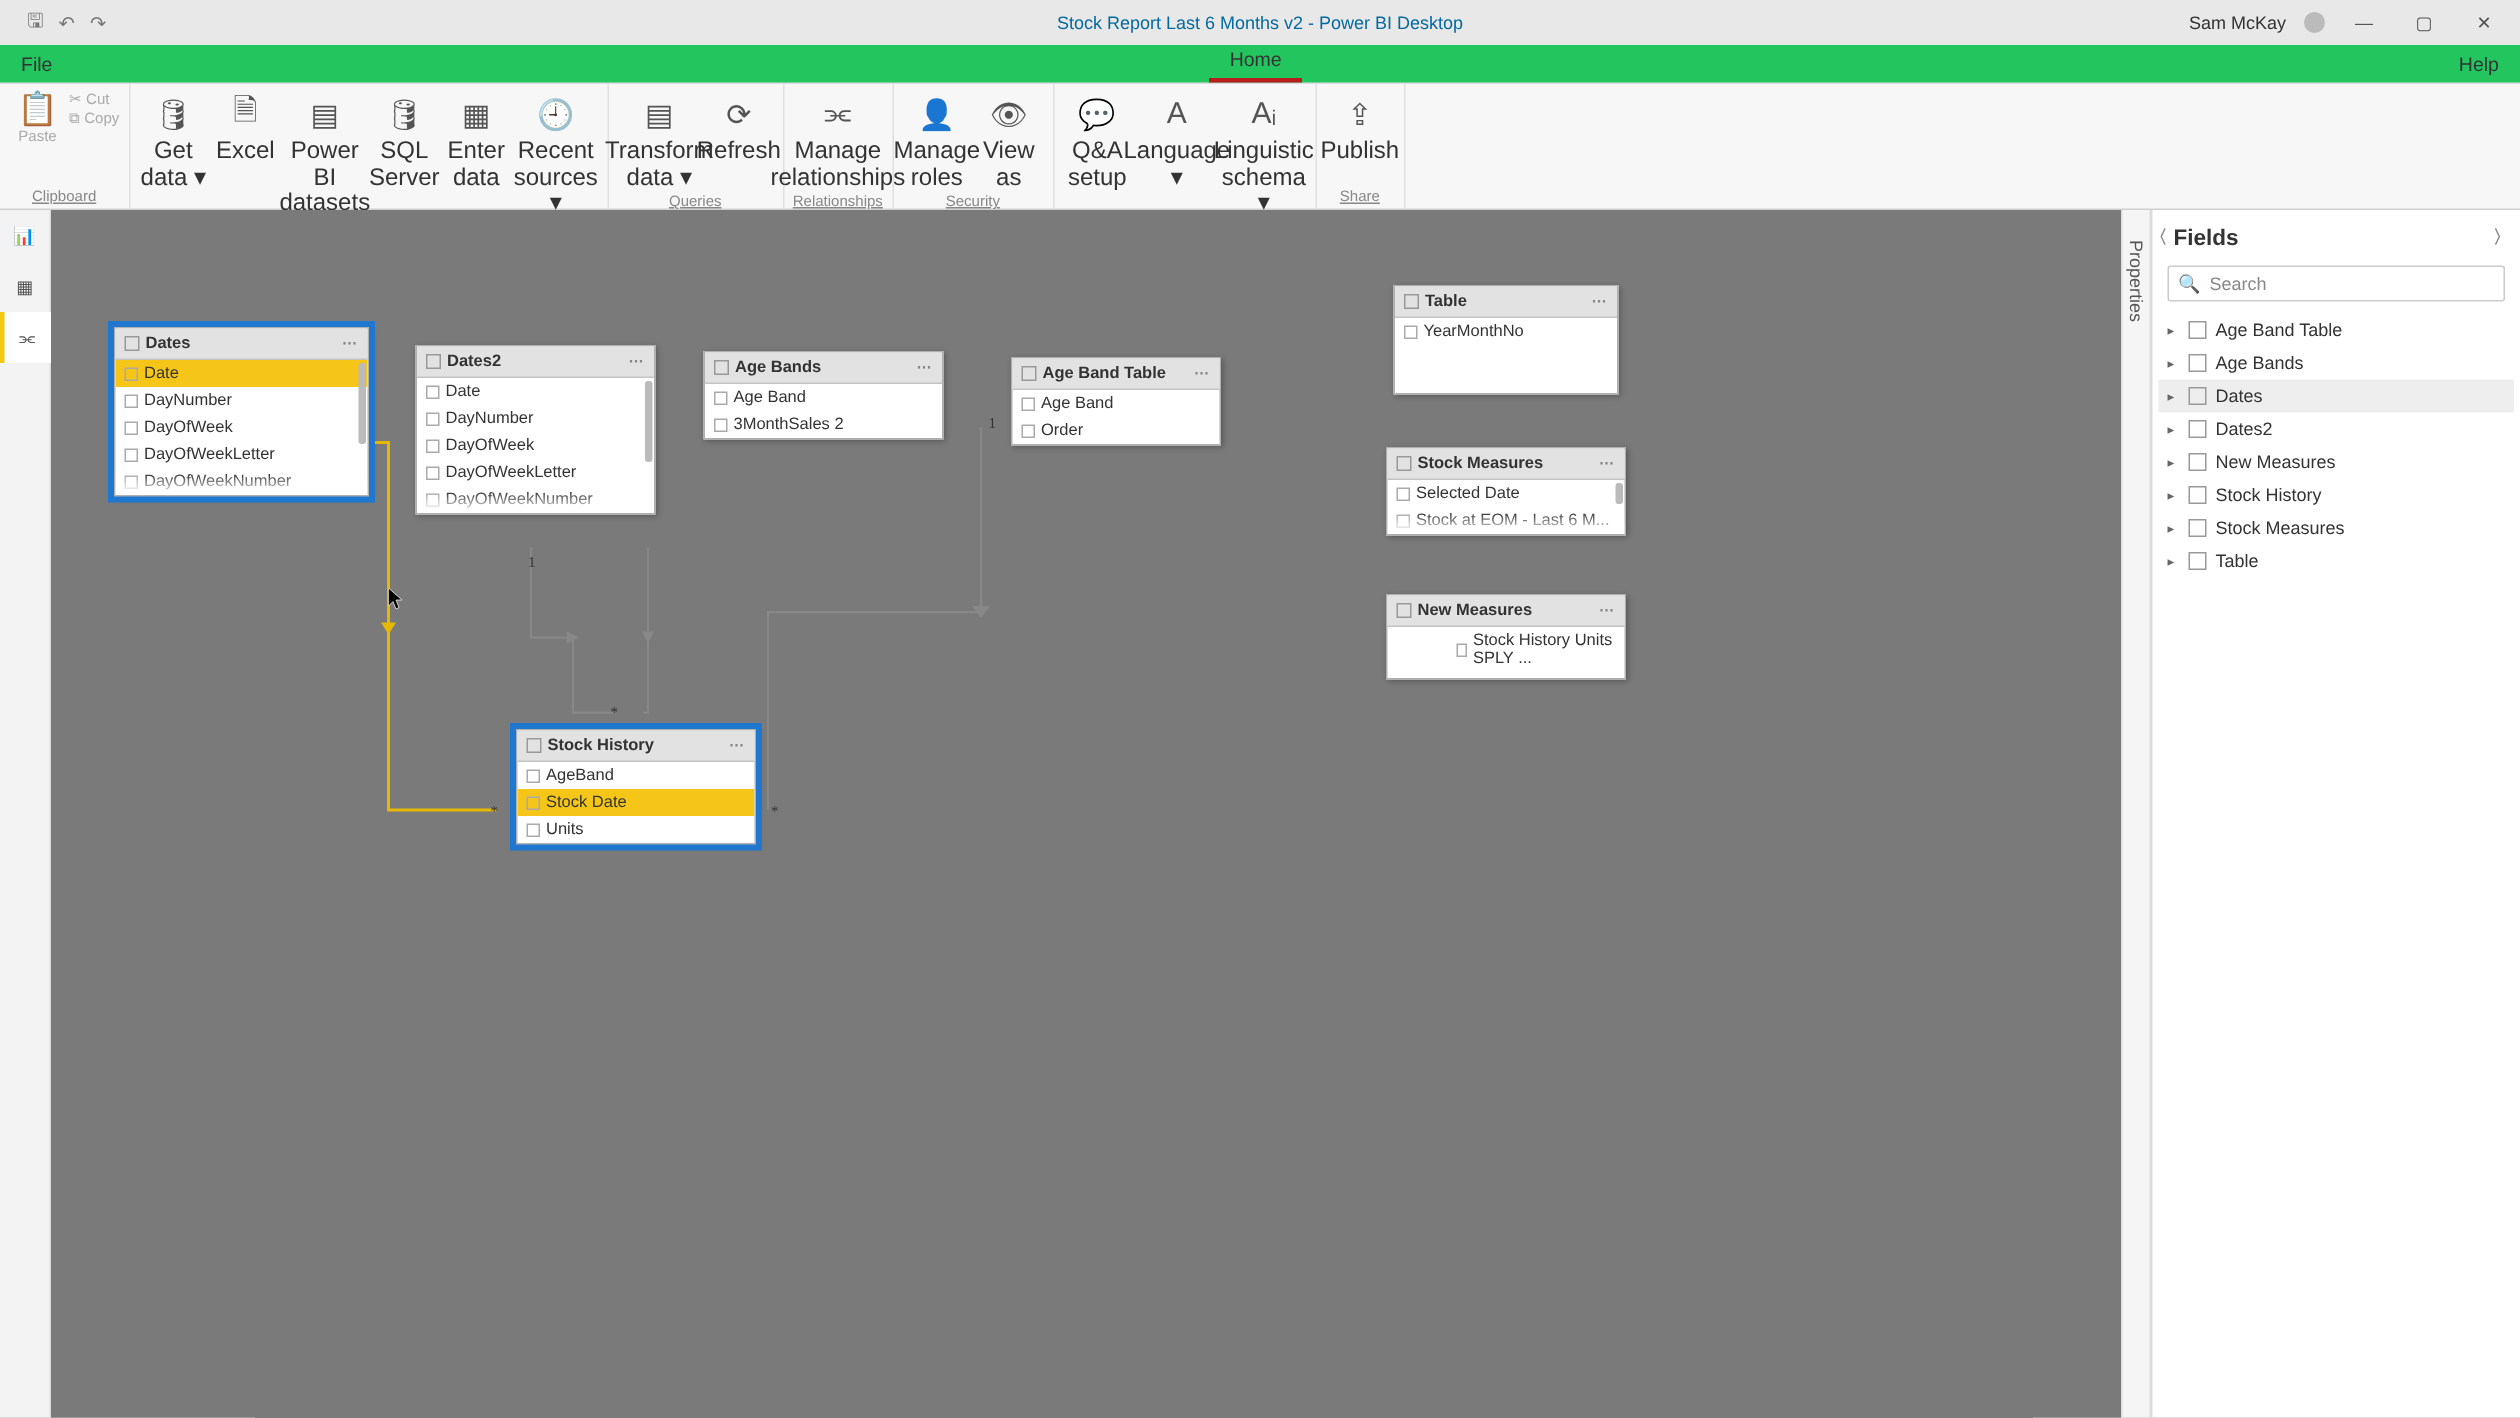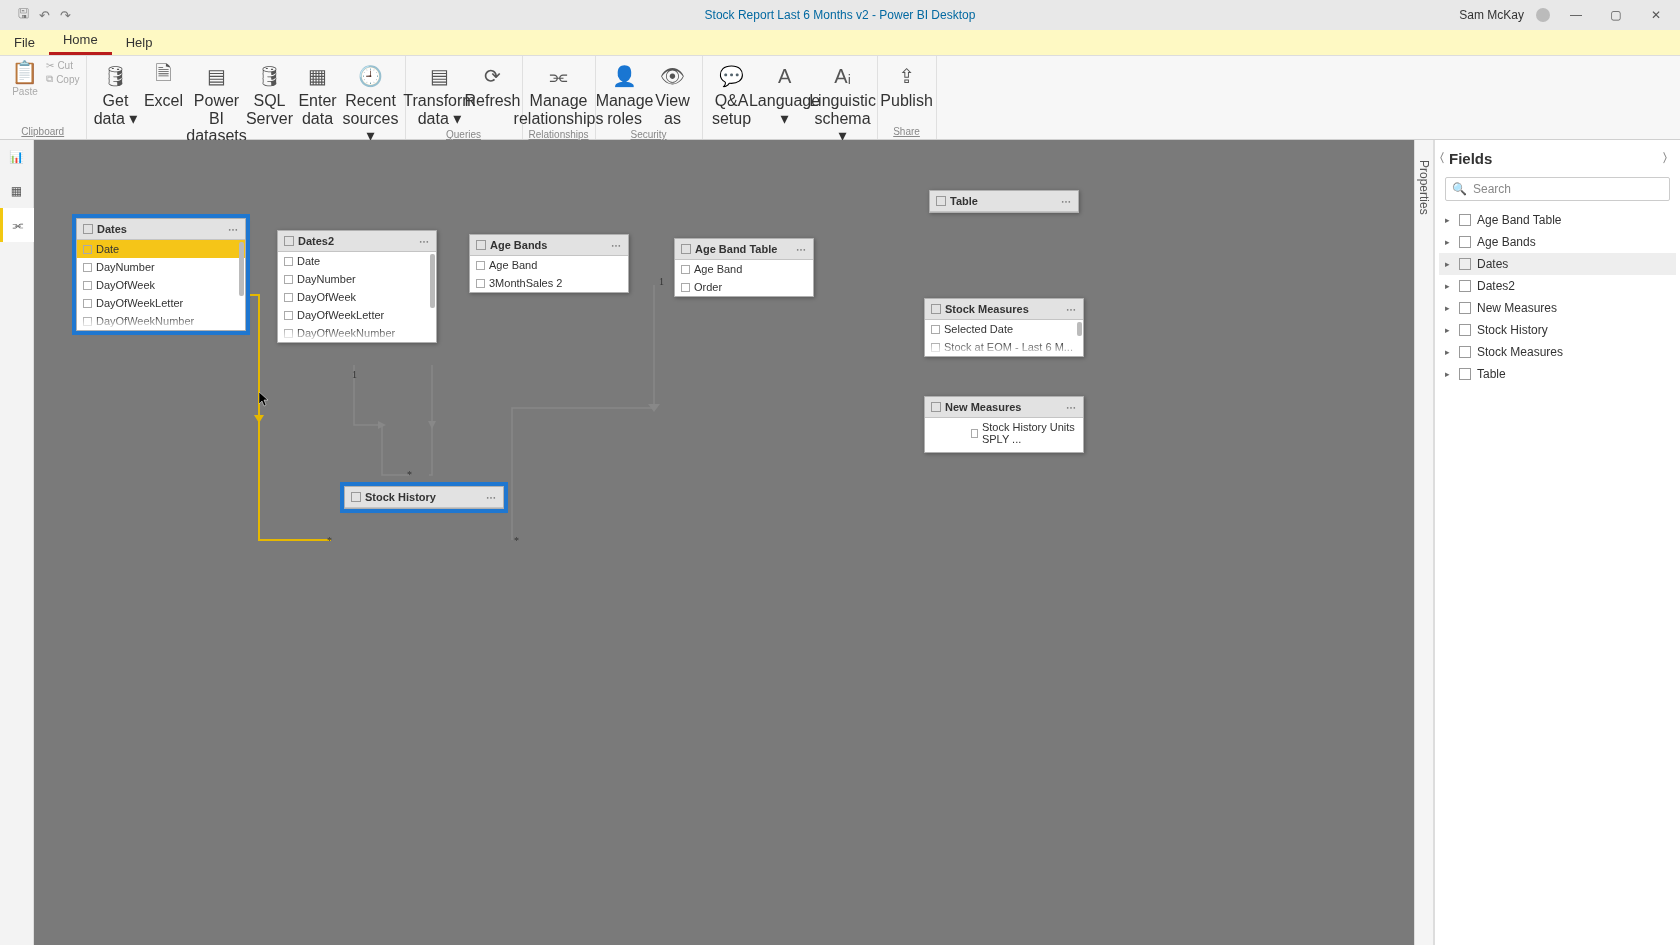--- a/index.html
+++ b/index.html
@@ -8,21 +8,21 @@
 
 .titlebar { height: 30px; background: #e8e8e8; display: flex; align-items: center; position: relative; }
 .titlebar .qat { display: flex; align-items: center; gap: 10px; padding-left: 18px; }
 .titlebar .qat span { color: #777; font-size: 13px; }
 .titlebar .title { position: absolute; left: 50%; transform: translateX(-50%); color: #0369a1; font-size: 12px; }
 .titlebar .right { margin-left: auto; display: flex; align-items: flex-end; gap: 12px; padding-right: 10px; }
 .titlebar .avatar { width: 14px; height: 14px; border-radius: 50%; background: #bbb; }
 .titlebar .winbtn { width: 28px; text-align: center; color: #555; font-size: 12px; }
 
 
-.menu { height: 26px; background: #fef9c3; border-bottom: 1px solid #ddd; display: flex; align-items: flex-end; }
+.menu { height: 26px; background: #22c55e; border-bottom: 1px solid #ddd; display: flex; align-items: flex-end; justify-content: space-between; }
 .menu .mtab { padding: 5px 14px; font-size: 13px; cursor: pointer; }
 .menu .mtab.file { }
 .menu .mtab.active { border-bottom: 3px solid #b91c1c; font-weight: 400; }
 
 
 .ribbon { height: 84px; background: #f7f7f7; border-bottom: 1px solid #d0d0d0; display: flex; }
 .rgroup { display: flex; flex-direction: column; align-items: center; border-right: 1px solid #e0e0e0; padding: 4px 6px 0 6px; height: 100%; }
 .rgroup .btns { display: flex; flex: 1; align-items: flex-start; gap: 2px; }
 .rbtn { display: flex; flex-direction: column; align-items: center; justify-content: flex-start; width: 46px; padding-top: 2px; cursor: pointer; }
 .rbtn.w { width: 56px; }
@@ -357,20 +357,26 @@
         </div>
     </div>
   </div>
 
   <div class="tbl" style="left:895px; top:50px; width:150px;">
     <div class="thdr">
         <span class="ticon"></span>
         <span>Table</span>
         <span class="dots">⋯</span>
       </div>
+    <div class="tbody" style="min-height:50px;">
+      <div class="trow">
+          <span class="ficon"></span>
+          <span>YearMonthNo</span>
+        </div>
+    </div>
   </div>
 
   <div class="tbl" style="left:890px; top:158px; width:160px;">
     <div class="thdr">
         <span class="ticon"></span>
         <span>Stock Measures</span>
         <span class="dots">⋯</span>
       </div>
     <div class="tbody">
       <div class="trow">
@@ -399,20 +405,34 @@
         </div>
     </div>
   </div>
 
   <div class="tbl sel" style="left:310px; top:346px; width:160px;">
     <div class="thdr">
         <span class="ticon"></span>
         <span>Stock History</span>
         <span class="dots">⋯</span>
       </div>
+    <div class="tbody">
+      <div class="trow">
+          <span class="ficon"></span>
+          <span>AgeBand</span>
+        </div>
+      <div class="trow hl">
+          <span class="ficon"></span>
+          <span>Stock Date</span>
+        </div>
+      <div class="trow">
+          <span class="ficon"></span>
+          <span>Units</span>
+        </div>
+    </div>
   </div>
 
   <svg class="cursor" style="left:225px; top:252px;" viewBox="0 0 12 16">
     <path d="M0 0 L0 12 L3 9 L5 14 L7 13 L5 8 L9 8 Z" fill="#000" stroke="#fff" stroke-width="0.5"></path>
   </svg>
 
 </div>
 
 <div class="proptab">
   <span>Properties</span>

